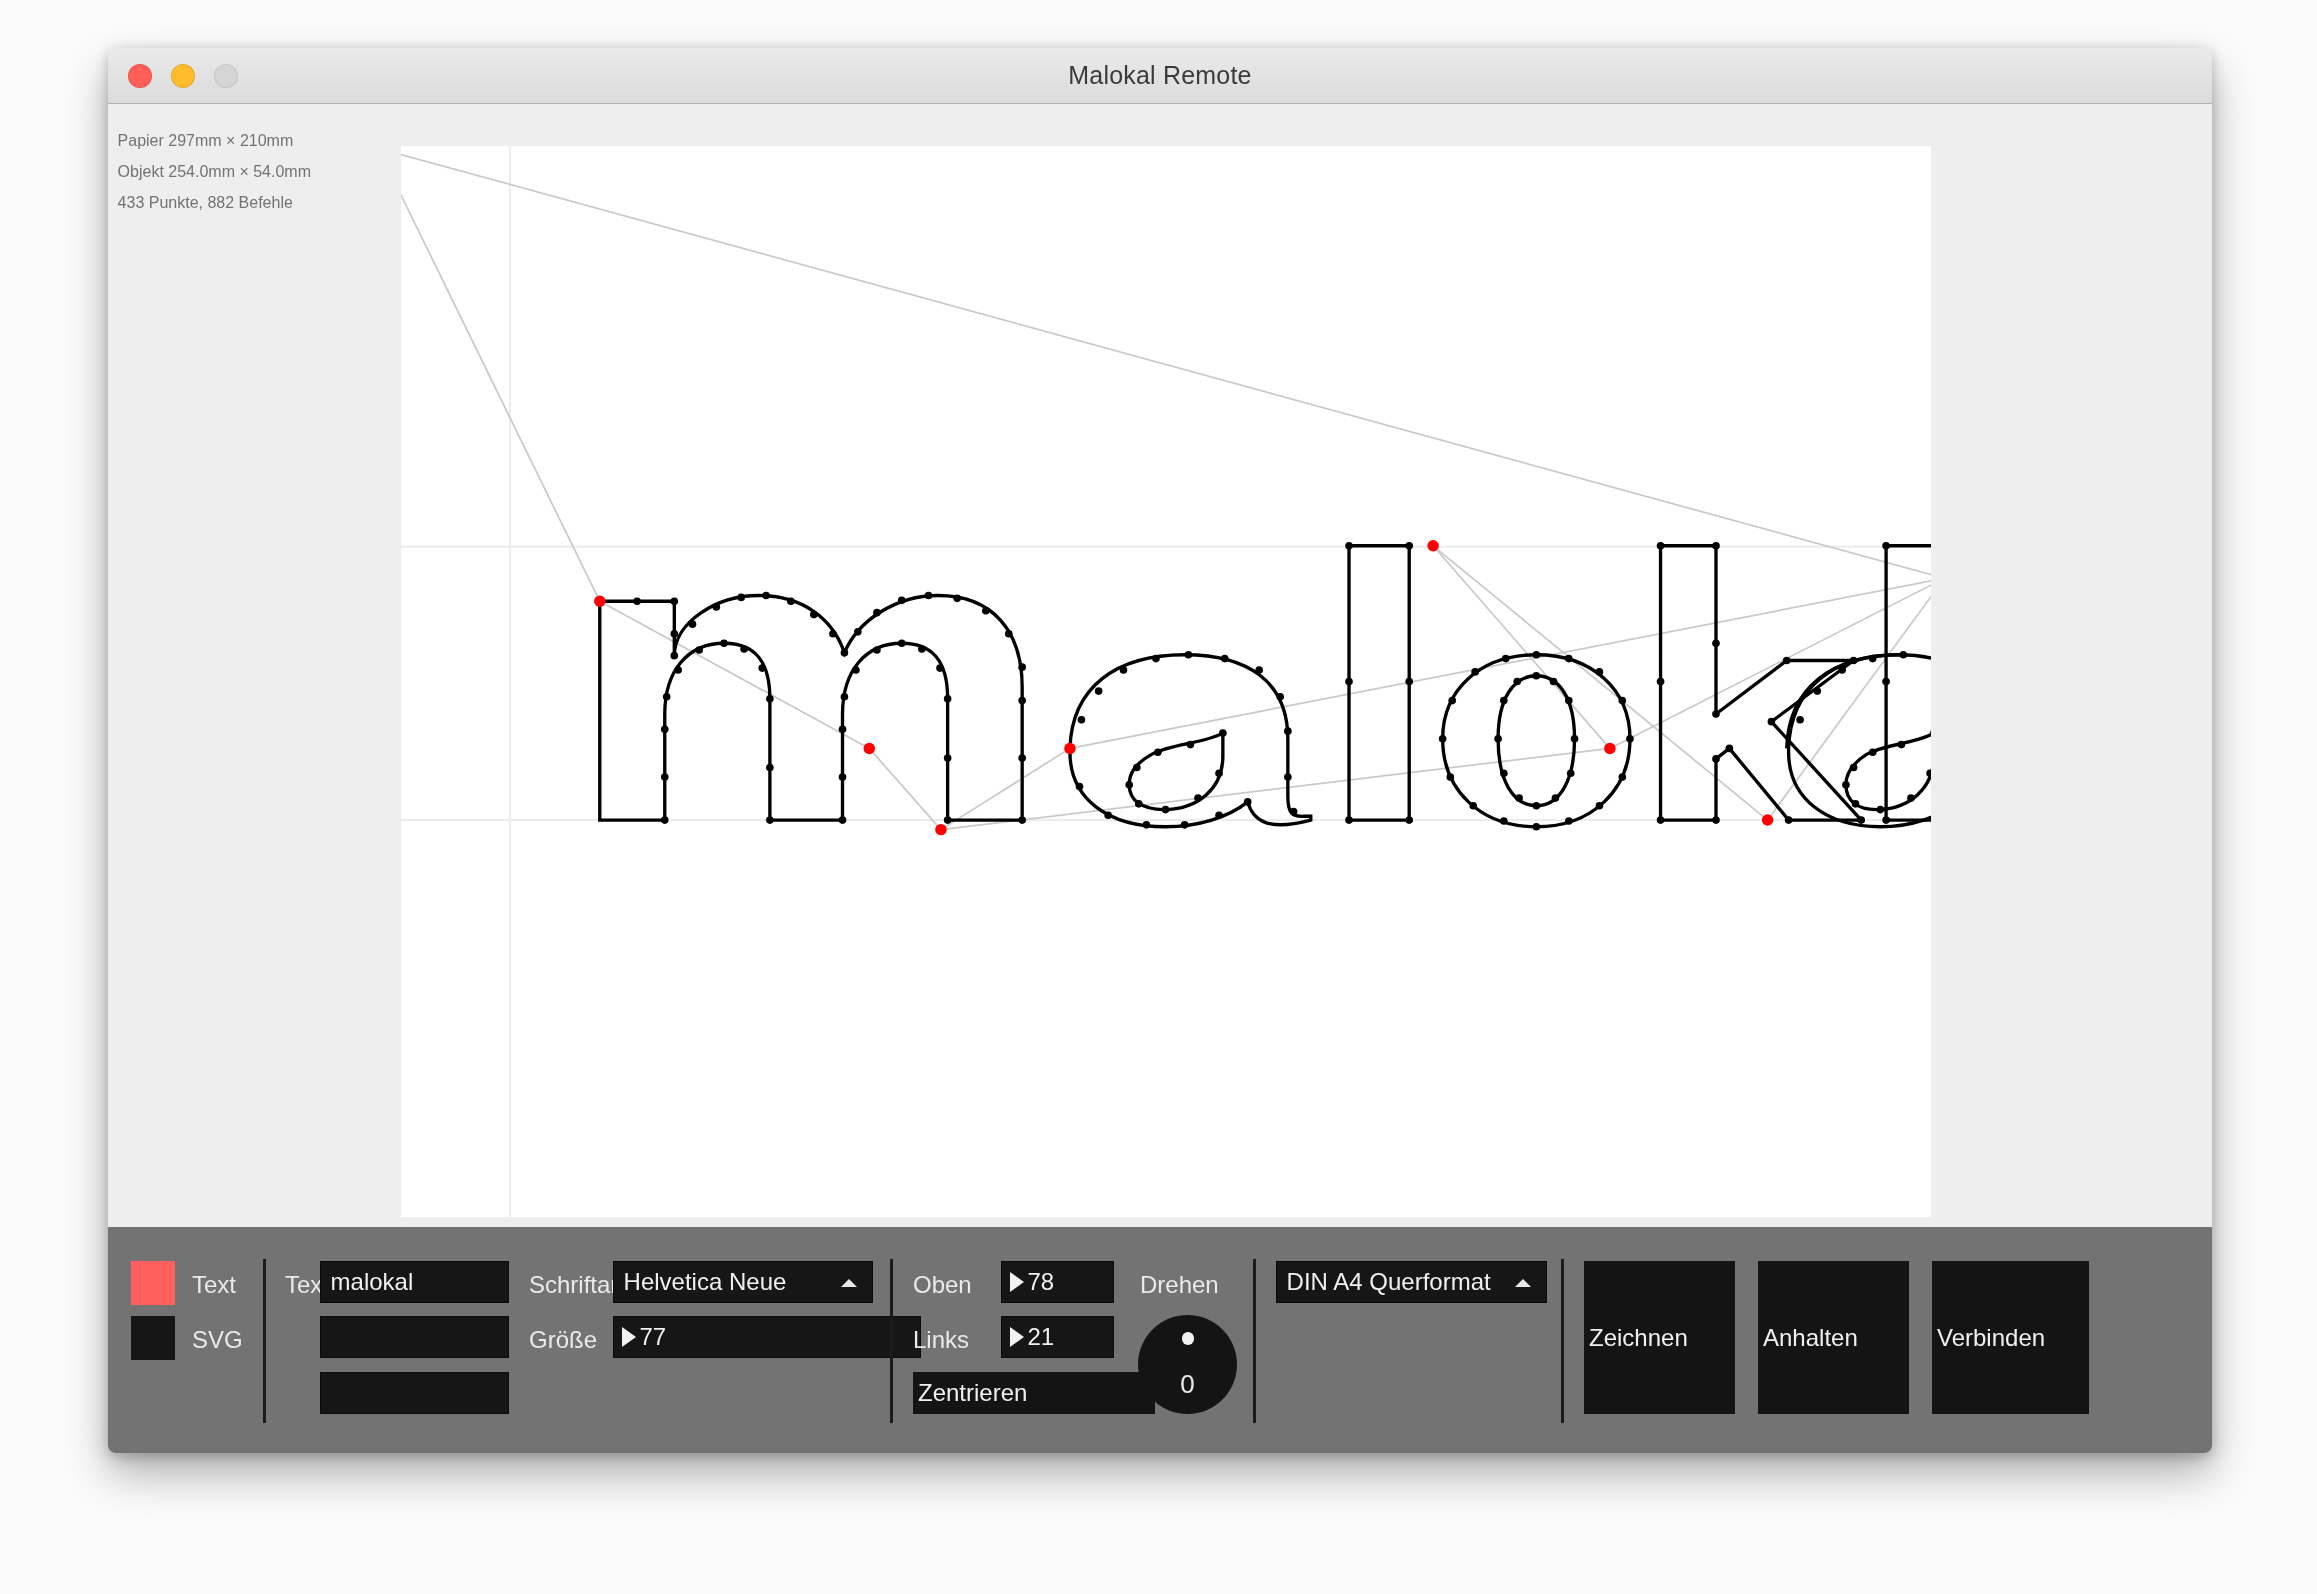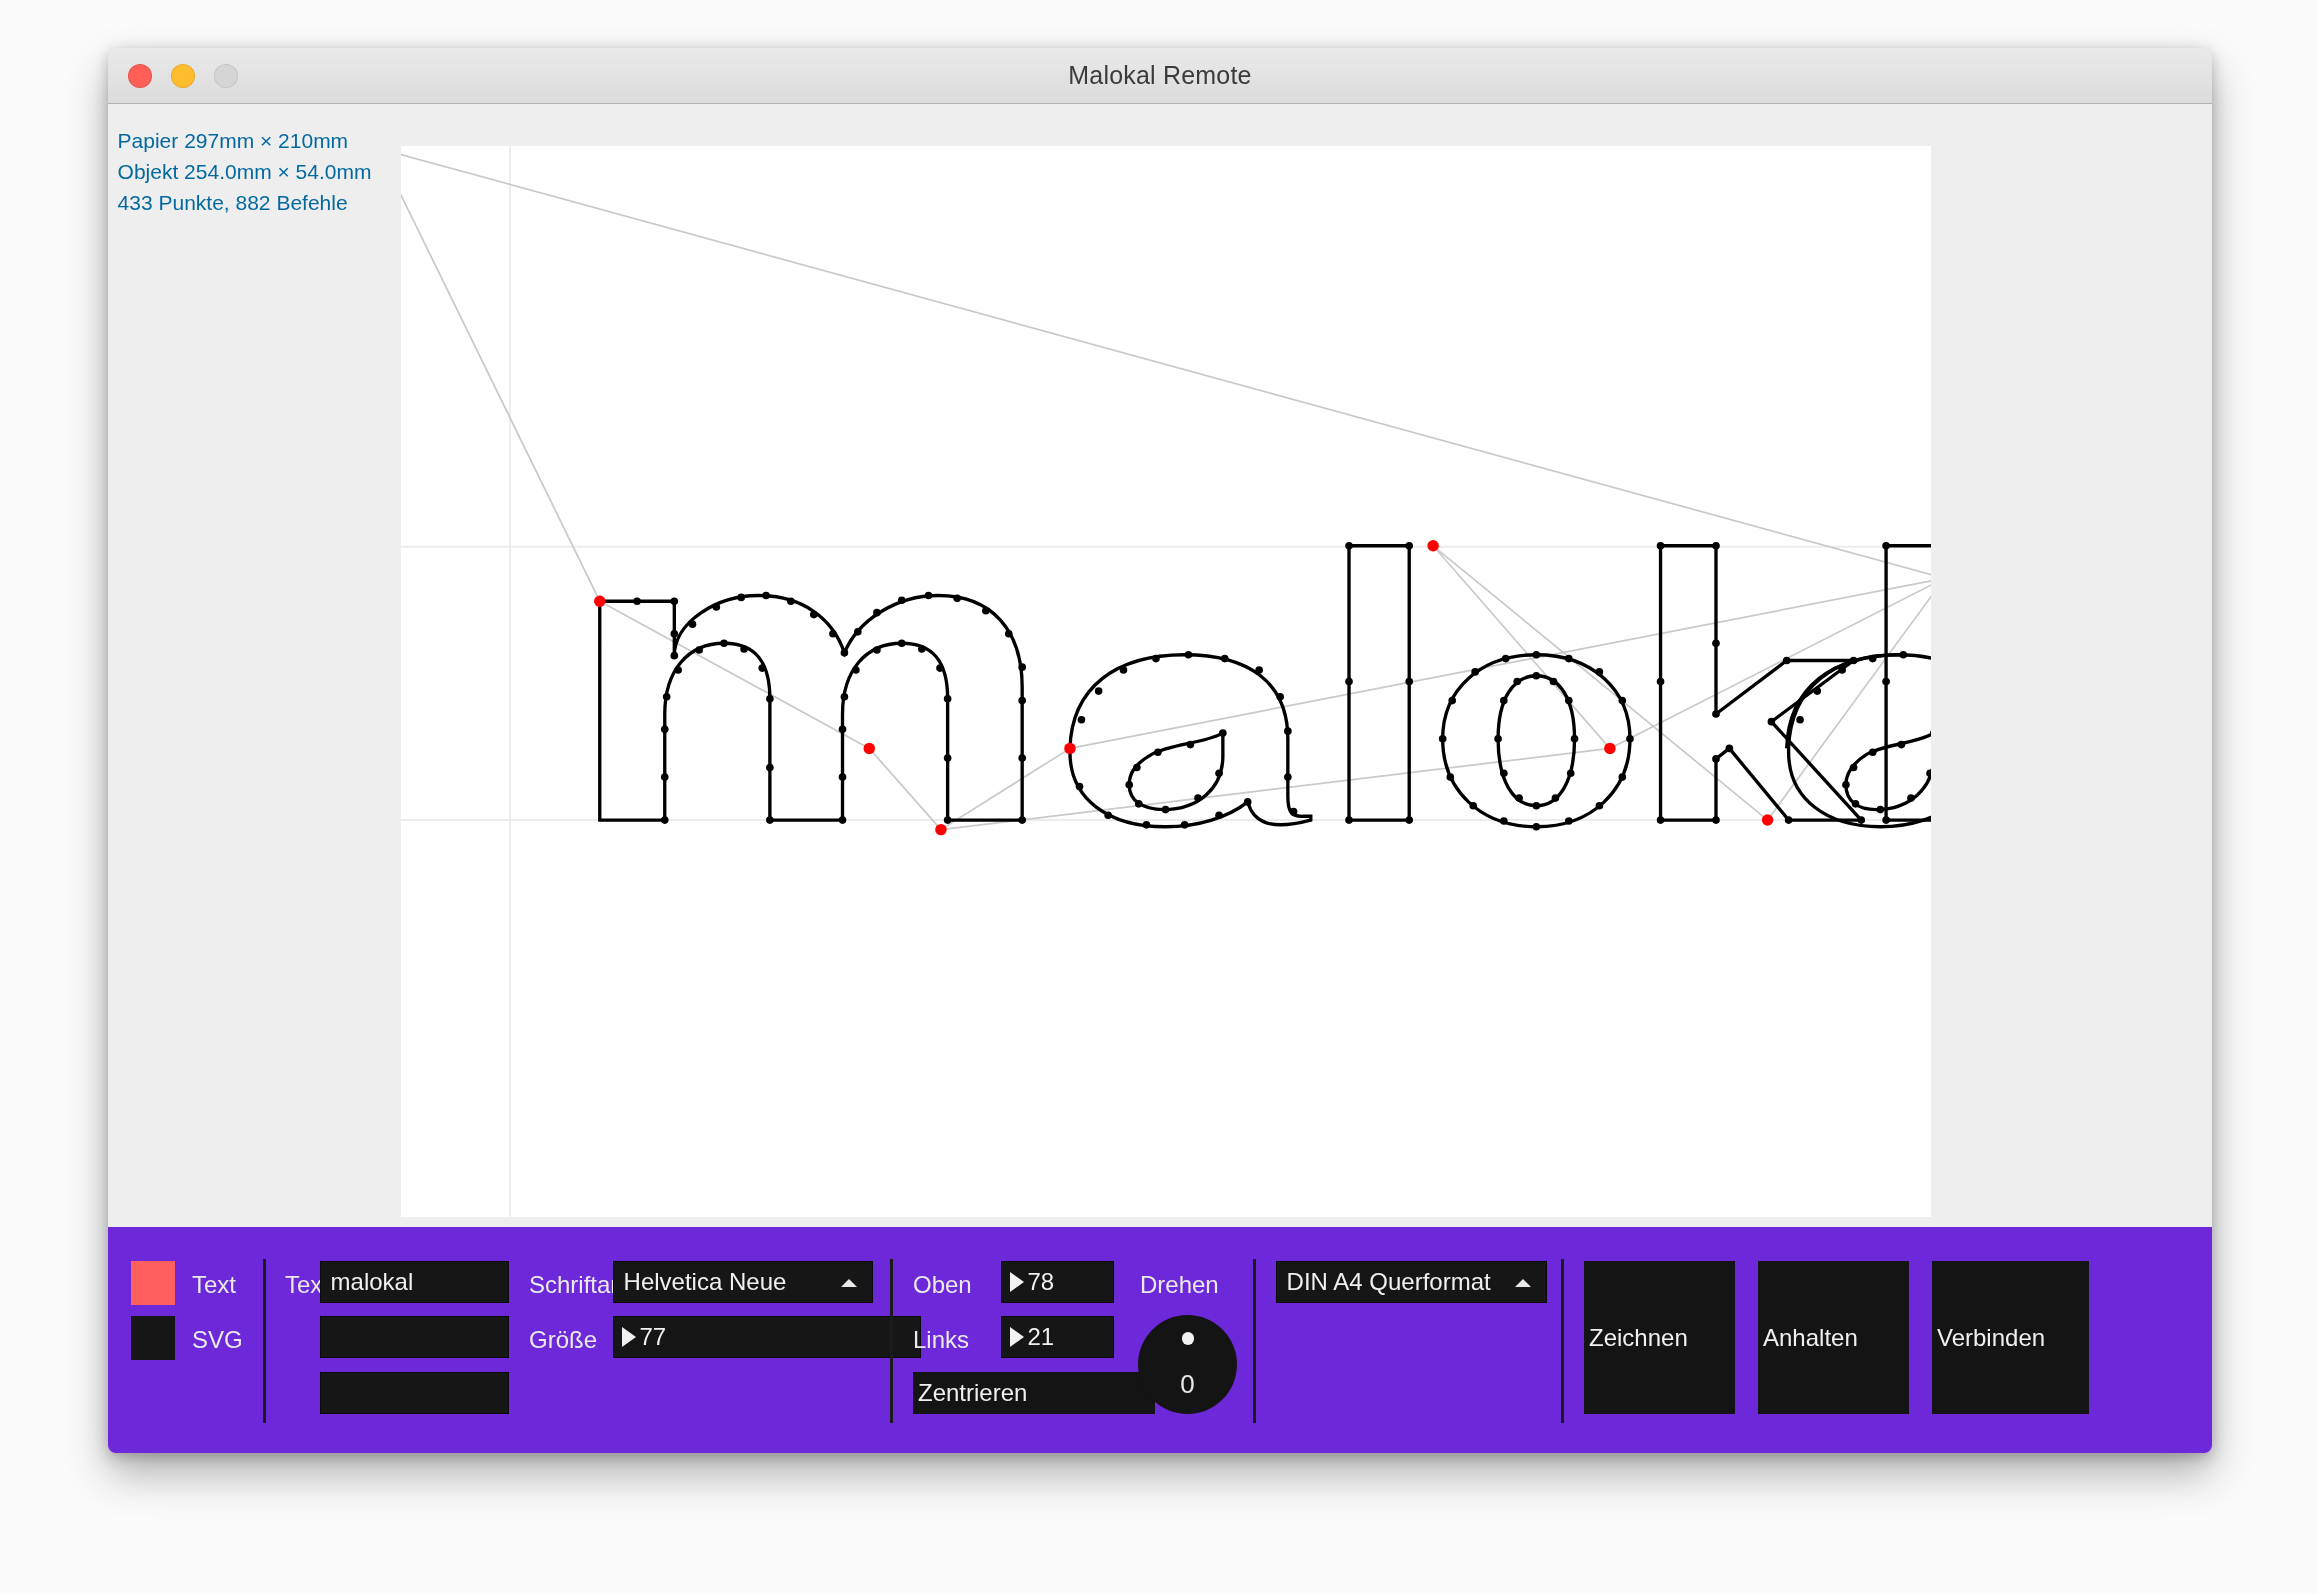--- a/index.html
+++ b/index.html
@@ -44,37 +44,37 @@
 
   
   #stage{
     position:relative;
     height:1124px;
     background:#efeeee;
     overflow:hidden;
   }
   #info{
     position:absolute;left:9.6px;top:21px;
-    font-size:21px;line-height:31px;color:#0369a1;
+    font-size:16px;line-height:31px;color:#737373;
     white-space:pre;
     z-index:5;
   }
   #paper{
     position:absolute;
     left:293px;top:42px;
     width:1530px;height:1071px;
     background:#ffffff;
   }
   #plot{position:absolute;left:0;top:0;width:1530px;height:1071px;}
 
   
   #toolbar{
     position:absolute;left:0;right:0;bottom:0;
     height:226px;
-    background:#6d28d9;
+    background:#737373;
   }
   #toolbarInner{position:absolute;left:0;top:13.4px;right:0;bottom:0;}
   .sep{position:absolute;top:19px;width:2.9px;height:164px;background:#1b1b1b;}
 
   .lbl{
     position:absolute;color:#eaeaea;font-size:24px;white-space:nowrap;
   }
   .fld{
     position:absolute;background:#161616;border:1.9px solid #0a0a0a;
     box-sizing:border-box;color:#f0f0f0;font-size:24px;

